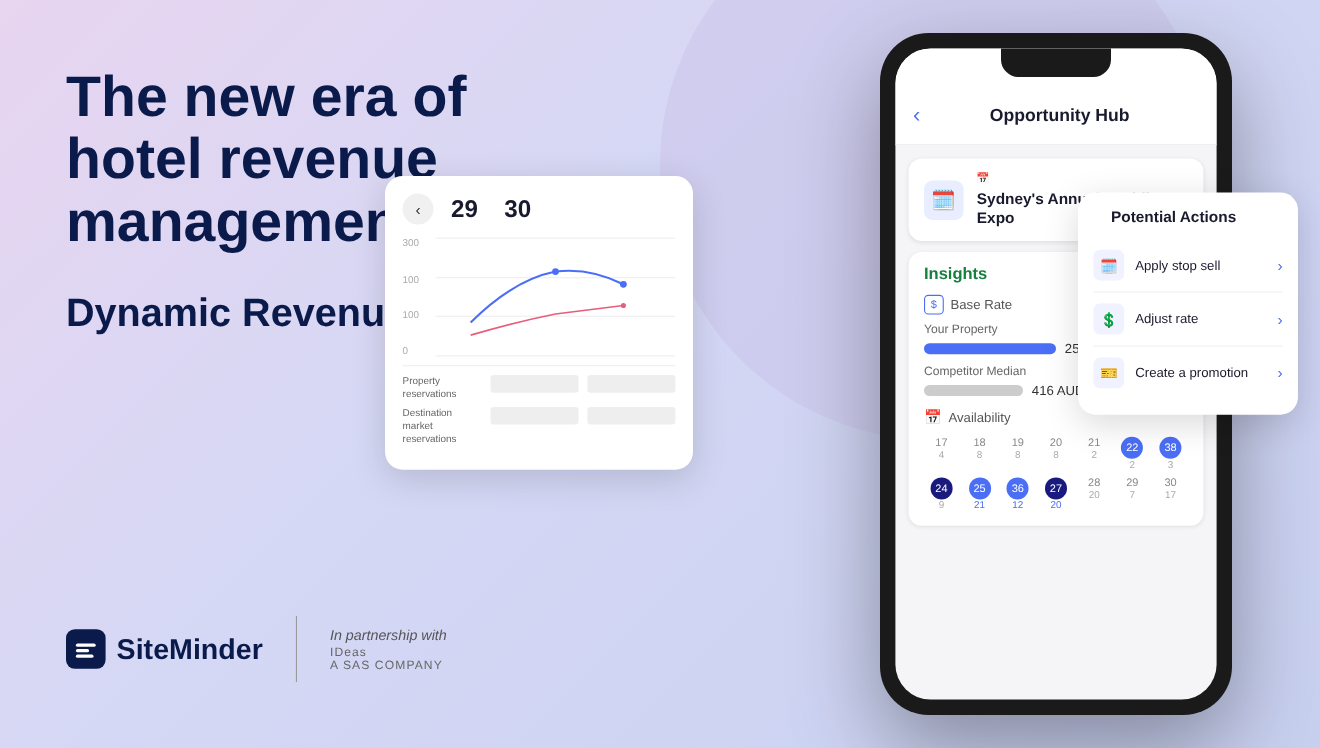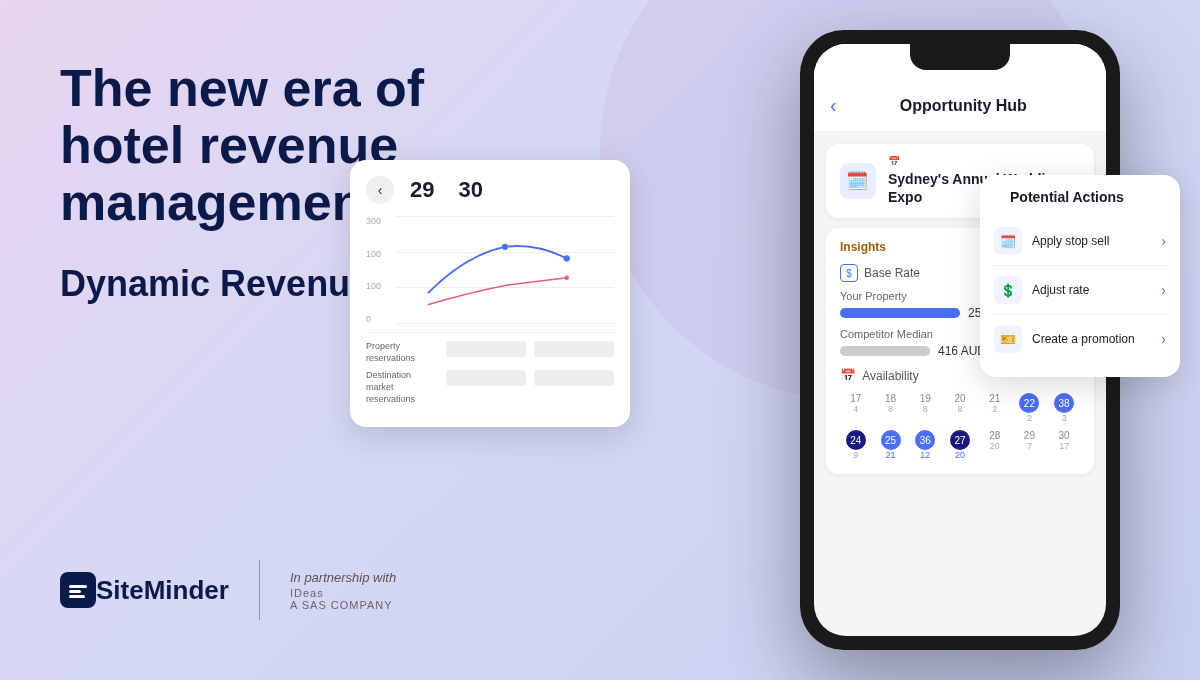--- a/index.html
+++ b/index.html
@@ -56,20 +56,21 @@
       left: 60px;
       bottom: 60px;
       display: flex;
       align-items: center;
       gap: 30px;
     }
 
     .siteminder-logo {
       display: flex;
       align-items: center;
+      gap: 10px;
     }
 
     .siteminder-icon {
       width: 36px;
       height: 36px;
       background: #0a1a4a;
       border-radius: 8px;
       display: flex;
       align-items: center;
       justify-content: center;
@@ -229,23 +230,23 @@
     
     .insights-card {
       background: white;
       border-radius: 12px;
       padding: 12px 14px;
       margin-bottom: 10px;
       box-shadow: 0 1px 4px rgba(0,0,0,0.08);
     }
 
     .insights-title {
-      font-size: 12px;
+      font-size: 15px;
       font-weight: 700;
-      color: #a16207;
+      color: #15803d;
       margin-bottom: 10px;
     }
 
     .base-rate-row {
       display: flex;
       align-items: center;
       gap: 6px;
       margin-bottom: 8px;
       font-size: 12px;
       color: #555;

